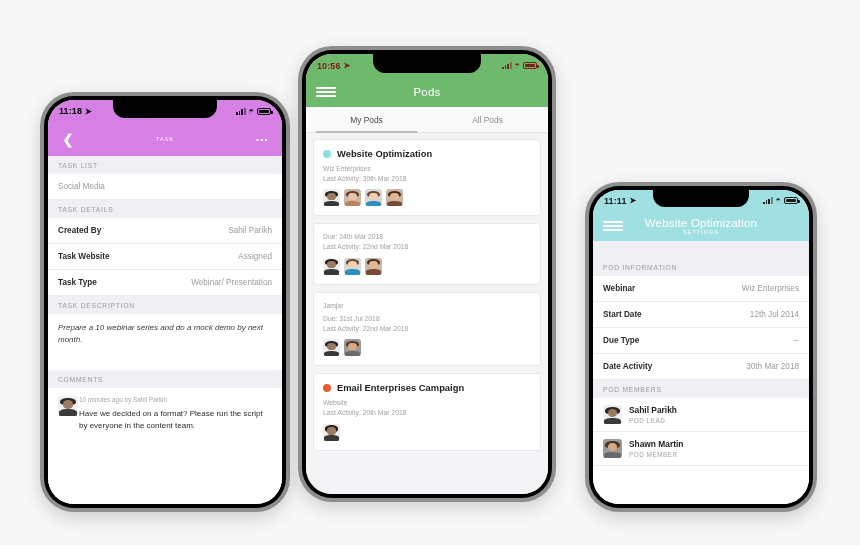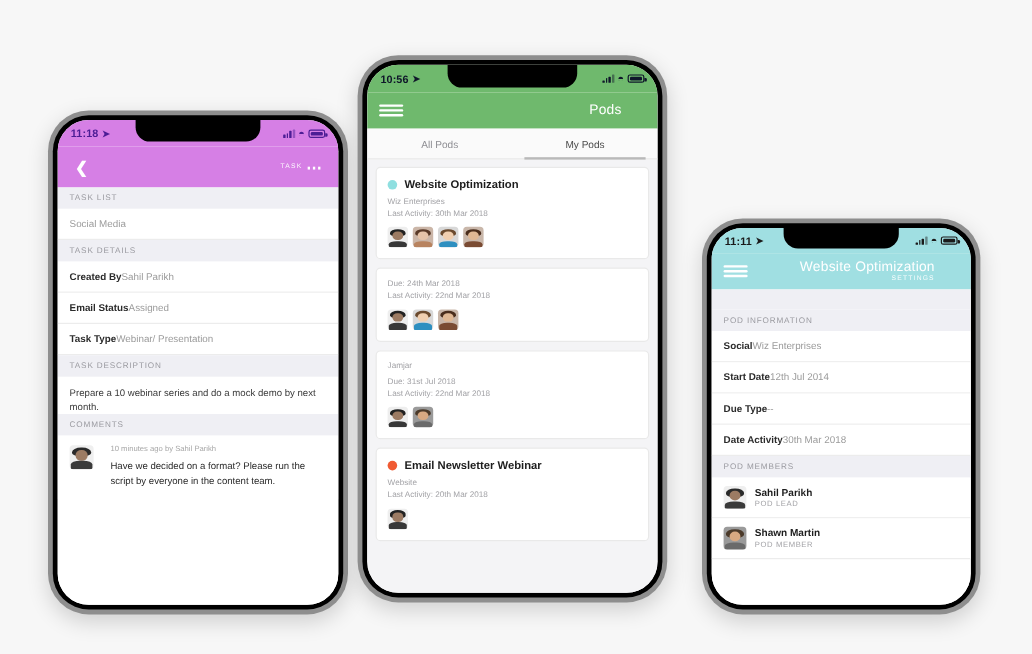--- a/index.html
+++ b/index.html
@@ -60,53 +60,53 @@
   .bars i:nth-child(2){height:4px}
   .bars i:nth-child(3){height:5.5px}
   .bars i:nth-child(4){height:7px; opacity:.45}
   .wifi { font-size: 9px; line-height: 1; }
   .batt { width: 14px; height: 7px; border: 1px solid currentColor; border-radius: 2px; position: relative; }
   .batt::after { content:''; position:absolute; right:-2.5px; top:2px; width:1.5px; height:3px; background: currentColor; border-radius:0 1px 1px 0;}
   .batt i { position:absolute; left:1px; top:1px; bottom:1px; width: 10px; background: currentColor; border-radius:1px;}
 
   
   .navbar { position: relative; display:flex; align-items:center; padding: 0 10px; }
-  .nav-title-wrap { flex: 1; text-align:right; line-height: 1.05; }
+  .nav-title-wrap { flex: 1; text-align:center; line-height: 1.05; }
   .nav-title { color:#fff; font-size: 11.5px; font-weight: 400; letter-spacing:.2px;}
   .nav-sub { color:#fff; font-size: 5.6px; letter-spacing: 1px; opacity:.92; margin-top:1px;}
   .nav-ico { color:#fff; width:20px; text-align:center; font-size:13px; }
   .hamburger { width: 13px; }
   .hamburger span { display:block; height:1.6px; background:#fff; border-radius:1px; margin: 2.4px 0; }
   .dots { letter-spacing:.5px; font-size: 13px; font-weight: bold; }
   .plusbtn { width:13px; height:13px; border-radius:50%; background:#fff; position:relative; }
   .plusbtn::before, .plusbtn::after { content:''; position:absolute; background:#6fb96d; }
   .plusbtn::before { left:3px; right:3px; top:5.8px; height:1.6px; }
   .plusbtn::after { top:3px; bottom:3px; left:5.8px; width:1.6px; }
   .backchev { font-size:13px; font-weight:700; }
 
   
   .body { background:#fff; height: 100%; overflow:hidden; }
   .sec-head {
     background:#efeff4; color:#9a9aa0;
     font-size:6.8px; letter-spacing:.7px;
     padding: 6px 10px 5px 10px;
   }
   .row {
-    display:flex; align-items:center; justify-content:flex-start;
+    display:flex; align-items:center; justify-content:space-between;
     padding: 8px 10px; border-bottom: .6px solid #ececec;
     background:#fff;
   }
   .row-k { font-size: 8.2px; color:#2b2b2b; font-weight:bold; }
   .row-v { font-size: 8.2px; color:#9b9b9b; }
   .row-plain { font-size:8.2px; color:#9b9b9b; padding:8px 10px; border-bottom:.6px solid #ececec; background:#fff;}
   .bigtitle { font-size:11px; font-weight:bold; color:#1d1d1d; padding:11px 10px 10px 10px; background:#fff;}
-  .para { font-size:8px; color:#3a3a3a; line-height:1.45; padding:8px 10px 0 10px; background:#fff; }
-
-  
-  .comment { display:flex; gap:14px; padding:8px 10px 10px 10px; background:#fff;}
+  .para { font-size:8px; color:#3a3a3a; line-height:1.45; padding:8px 10px 25px 10px; background:#fff;font-style:italic; }
+
+  
+  .comment { display:flex; gap:1px; padding:8px 10px 10px 10px; background:#fff;}
   .c-meta { font-size:6.4px; color:#a7a7a7; margin-bottom:5px;}
   .c-text { font-size:8px; color:#2b2b2b; line-height:1.45;}
 
   
   .face { border-radius:3px; overflow:hidden; position:relative; flex:none; background:#e6e6e6;}
   .face .hair { position:absolute; left:12%; right:12%; top:8%; height:38%; border-radius:50% 50% 35% 35%; }
   .face .head { position:absolute; left:24%; right:24%; top:20%; height:44%; border-radius:45%; }
   .face .body { position:absolute; left:6%; right:6%; bottom:0; height:34%; border-radius:44% 44% 0 0; }
 
   
@@ -132,21 +132,21 @@
 </head>
 <body>
 
 <div class="stage">
 
   <div class="phone" style="left:40px; top:92px; width:250px; height:420px;">
     <div class="phone-inner">
       <div class="screen">
         <div class="notch" style="width:104px; height:18px;"></div>
 
-        <div class="statusbar" style="background:#d67fe5; color:#4c1d95; height:22px;justify-content:space-between;">
+        <div class="statusbar" style="background:#d67fe5; color:#000000; height:22px;justify-content:space-between;">
           <div class="sb-time">
             <span>11:18</span>
             <span class="sb-loc">➤</span>
           </div>
           <div class="sb-right">
             <span class="bars">
                 <i></i>
                 <i></i>
                 <i></i>
                 <i></i>
@@ -171,21 +171,21 @@
           <div class="sec-head">TASK LIST</div>
           <div class="row-plain">Social Media</div>
 
           <div class="sec-head">TASK DETAILS</div>
 
           <div class="row">
             <span class="row-k">Created By</span>
             <span class="row-v">Sahil Parikh</span>
           </div>
           <div class="row">
-            <span class="row-k">Email Status</span>
+            <span class="row-k">Task Website</span>
             <span class="row-v">Assigned</span>
           </div>
           <div class="row">
             <span class="row-k">Task Type</span>
             <span class="row-v">Webinar/ Presentation</span>
           </div>
 
           <div class="sec-head">TASK DESCRIPTION</div>
           <div class="para">Prepare a 10 webinar series and do a mock demo by next month.</div>
 
@@ -204,21 +204,21 @@
         </div>
       </div>
     </div>
   </div>
 
   <div class="phone" style="left:298px; top:46px; width:258px; height:456px;">
     <div class="phone-inner">
       <div class="screen">
         <div class="notch" style="width:108px; height:19px;"></div>
 
-        <div class="statusbar" style="background:#6fb96d; color:#0f172a; height:23px;">
+        <div class="statusbar" style="background:#6fb96d; color:#7f1d1d; height:23px;">
           <div class="sb-time">
             <span>10:56</span>
             <span class="sb-loc">➤</span>
           </div>
           <div class="sb-right">
             <span class="bars">
                 <i></i>
                 <i></i>
                 <i></i>
                 <i></i>
@@ -236,22 +236,22 @@
           </div>
           <div class="nav-title-wrap">
             <div class="nav-title">Pods</div>
           </div>
           <div class="nav-ico">
             <span class="plusbtn"></span>
           </div>
         </div>
 
         <div class="tabs">
+          <div class="tab active">My Pods</div>
           <div class="tab">All Pods</div>
-          <div class="tab active">My Pods</div>
         </div>
 
         <div class="cardwrap">
 
           <div class="card">
             <div class="card-head">
               <span class="dot" style="background:#8fdfe0;"></span>
               <span class="card-title">Website Optimization</span>
             </div>
             <div class="card-sub">Wiz Enterprises</div>
@@ -316,21 +316,21 @@
                   <span class="hair" style="background:#4b3a2a;"></span>
                   <span class="head" style="background:#d8a982;"></span>
                   <span class="body" style="background:#6a6a6a;"></span>
                 </span>
             </div>
           </div>
 
           <div class="card">
             <div class="card-head">
               <span class="dot" style="background:#f05a32;"></span>
-              <span class="card-title">Email Newsletter Webinar</span>
+              <span class="card-title">Email Enterprises Campaign</span>
             </div>
             <div class="card-sub">Website</div>
             <div class="card-sub">Last Activity: 20th Mar 2018</div>
             <div class="faces">
               <span class="face" style="width:17px;height:17px;background:#eee;">
                   <span class="hair" style="background:#222;"></span>
                   <span class="head" style="background:#9c7b63;"></span>
                   <span class="body" style="background:#383838;"></span>
                 </span>
             </div>
@@ -375,21 +375,21 @@
           </div>
           <div class="nav-ico"></div>
         </div>
 
         <div class="body">
           <div style="height:17px;background:#efeff4;"></div>
 
           <div class="sec-head">POD INFORMATION</div>
 
           <div class="row">
-            <span class="row-k">Social</span>
+            <span class="row-k">Webinar</span>
             <span class="row-v">Wiz Enterprises</span>
           </div>
           <div class="row">
             <span class="row-k">Start Date</span>
             <span class="row-v">12th Jul 2014</span>
           </div>
           <div class="row">
             <span class="row-k">Due Type</span>
             <span class="row-v">--</span>
           </div>

